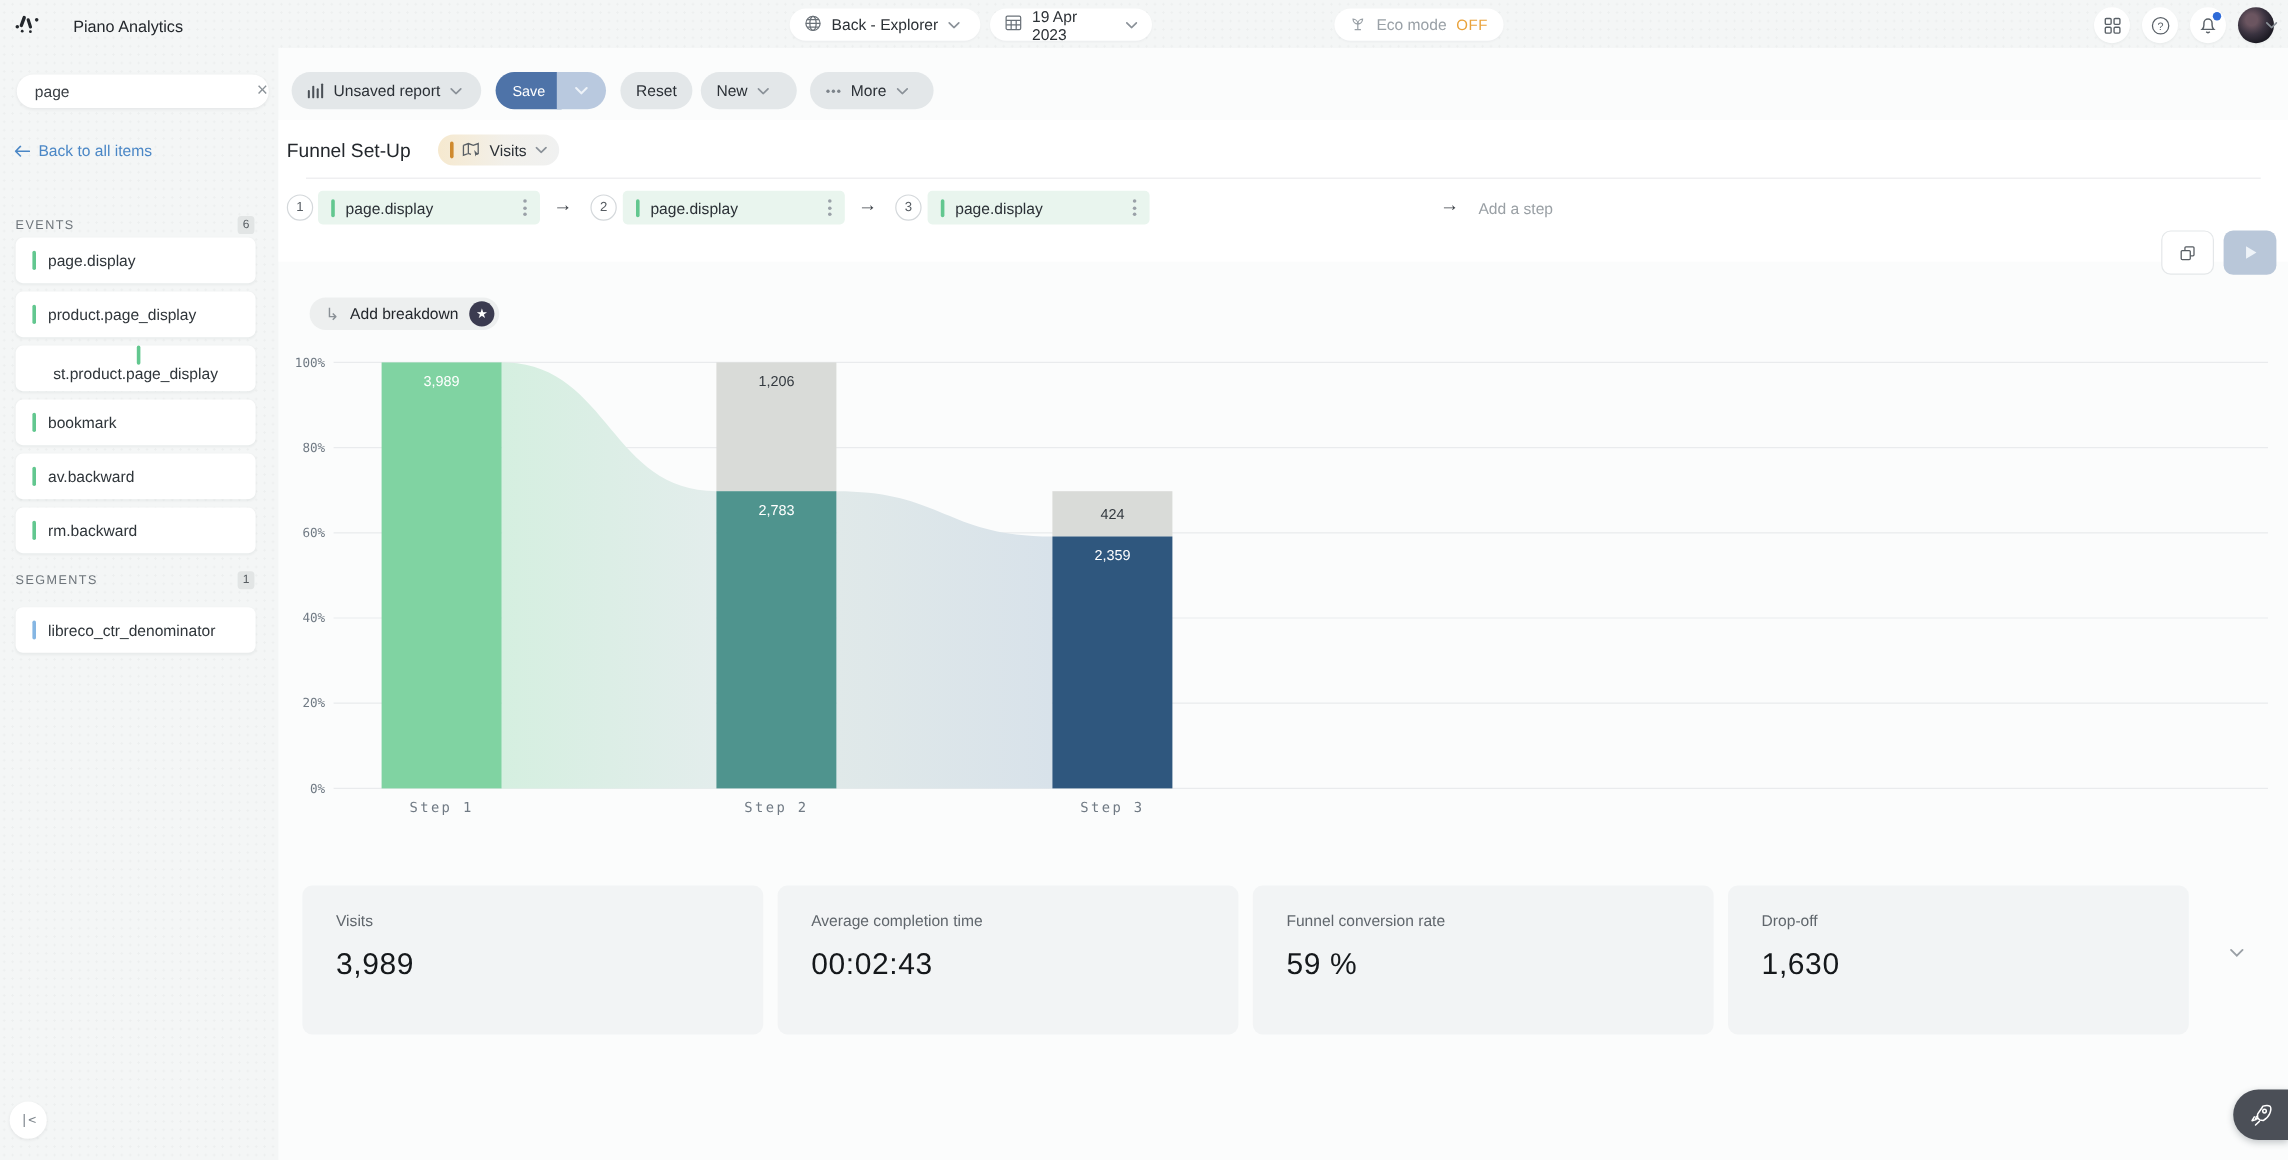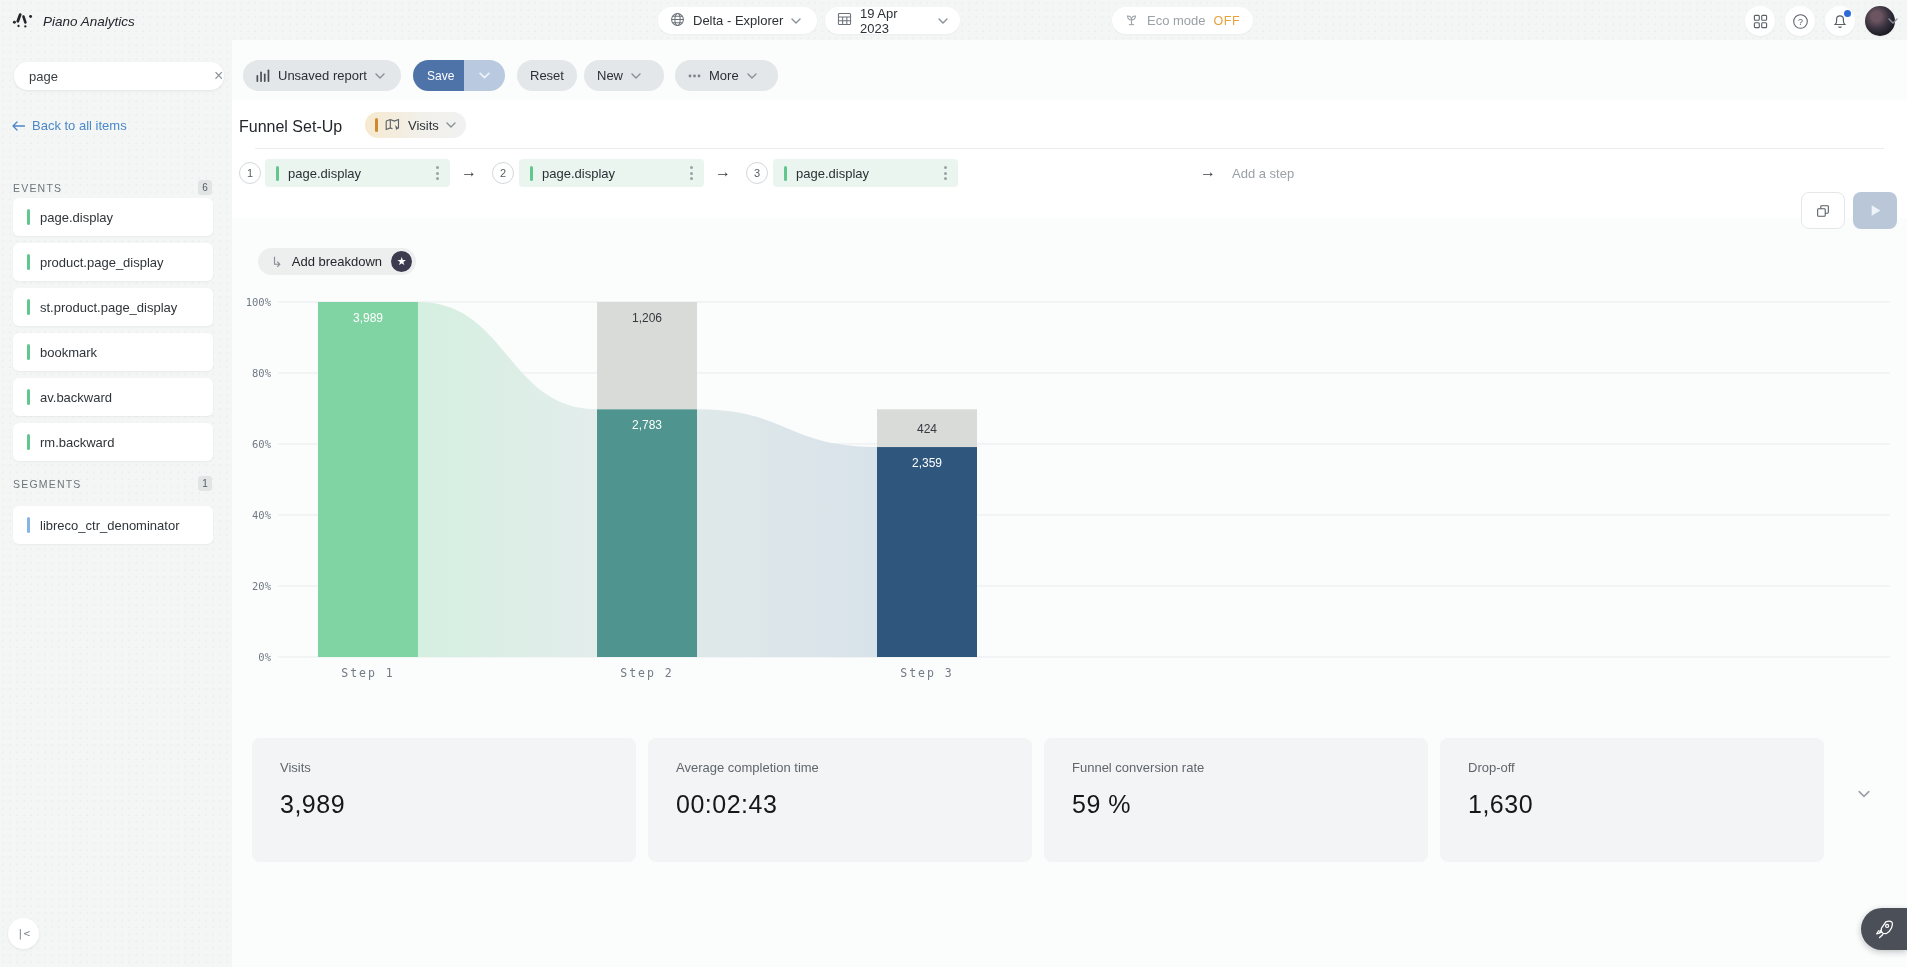--- a/index.html
+++ b/index.html
@@ -6,21 +6,21 @@
   html,body { background:#e9ebeb; }
   .page {
     position:relative; width:1907px; height:967px; overflow:hidden;
     font-family:"Liberation Sans", sans-serif; color:#2b3036;
     background:#f4f6f6;
     background-image:radial-gradient(rgba(110,125,125,.055) 1px, transparent 1px);
     background-size:7px 7px;
   }
   
   .topbar { position:absolute; left:0; top:0; width:1907px; height:40px; }
-  .brand { position:absolute; left:12px; top:9px; display:flex; align-items:center; gap:10px;font-style:italic; }
+  .brand { position:absolute; left:12px; top:9px; display:flex; align-items:center; gap:28px; }
   .brand .name { font-size:13.5px; color:#23272c; }
   .wpill {
     position:absolute; top:7px; height:27px; background:#fff; border-radius:14px;
     display:flex; align-items:center; gap:8px; padding:0 12px; font-size:13px; color:#2c3136;
     box-shadow:0 1px 2px rgba(20,30,40,.04); cursor:pointer;
   }
   .chv { color:#8a9198; flex:0 0 auto; }
   .circle-btn {
     position:absolute; top:6px; width:30px; height:30px; border-radius:50%; background:#fff;
     display:flex; align-items:center; justify-content:center; box-shadow:0 1px 2px rgba(20,30,40,.05); cursor:pointer;
@@ -128,21 +128,21 @@
     </div>
 
     <div class="wpill" style="left:658px; width:159px;">
       <span>
         <svg width="15" height="15" viewBox="0 0 16 16" fill="none" stroke="#6a7178" stroke-width="1.1">
           <circle cx="8" cy="8" r="6.3"></circle>
             <ellipse cx="8" cy="8" rx="2.8" ry="6.3"></ellipse>
           <path d="M1.7 8h12.6M2.6 4.6h10.8M2.6 11.4h10.8"></path>
           </svg>
       </span>
-      <span>Delta - Explorer</span>
+      <span>Back - Explorer</span>
       <svg class="chv" width="10" height="6" viewBox="0 0 10 6">
           <path d="M1 1l4 4 4-4" fill="none" stroke="currentColor" stroke-width="1.4" stroke-linecap="round"></path>
         </svg>
     </div>
 
     <div class="wpill" style="left:825px; width:135px;">
       <span>
         <svg width="15" height="14" viewBox="0 0 16 15" fill="none" stroke="#6a7178" stroke-width="1.1">
           <rect x="1.5" y="1.5" width="13" height="12" rx="1.2"></rect>
           <path d="M1.5 5.3h13M6 5.3v8.2M10.5 5.3v8.2M1.5 9.4h13"></path>
@@ -226,21 +226,21 @@
       <span class="count-badge">6</span>
     </div>
     <div class="side-card" style="top:158px;">
         <span class="bar ev"></span>
         <span class="lbl">page.display</span>
       </div>
     <div class="side-card" style="top:203px;">
         <span class="bar ev"></span>
         <span class="lbl">product.page_display</span>
       </div>
-    <div class="side-card" style="top:248px;">
+    <div class="side-card" style="top:248px;flex-direction:column;">
         <span class="bar ev"></span>
         <span class="lbl">st.product.page_display</span>
       </div>
     <div class="side-card" style="top:293px;">
         <span class="bar ev"></span>
         <span class="lbl">bookmark</span>
       </div>
     <div class="side-card" style="top:338px;">
         <span class="bar ev"></span>
         <span class="lbl">av.backward</span>

